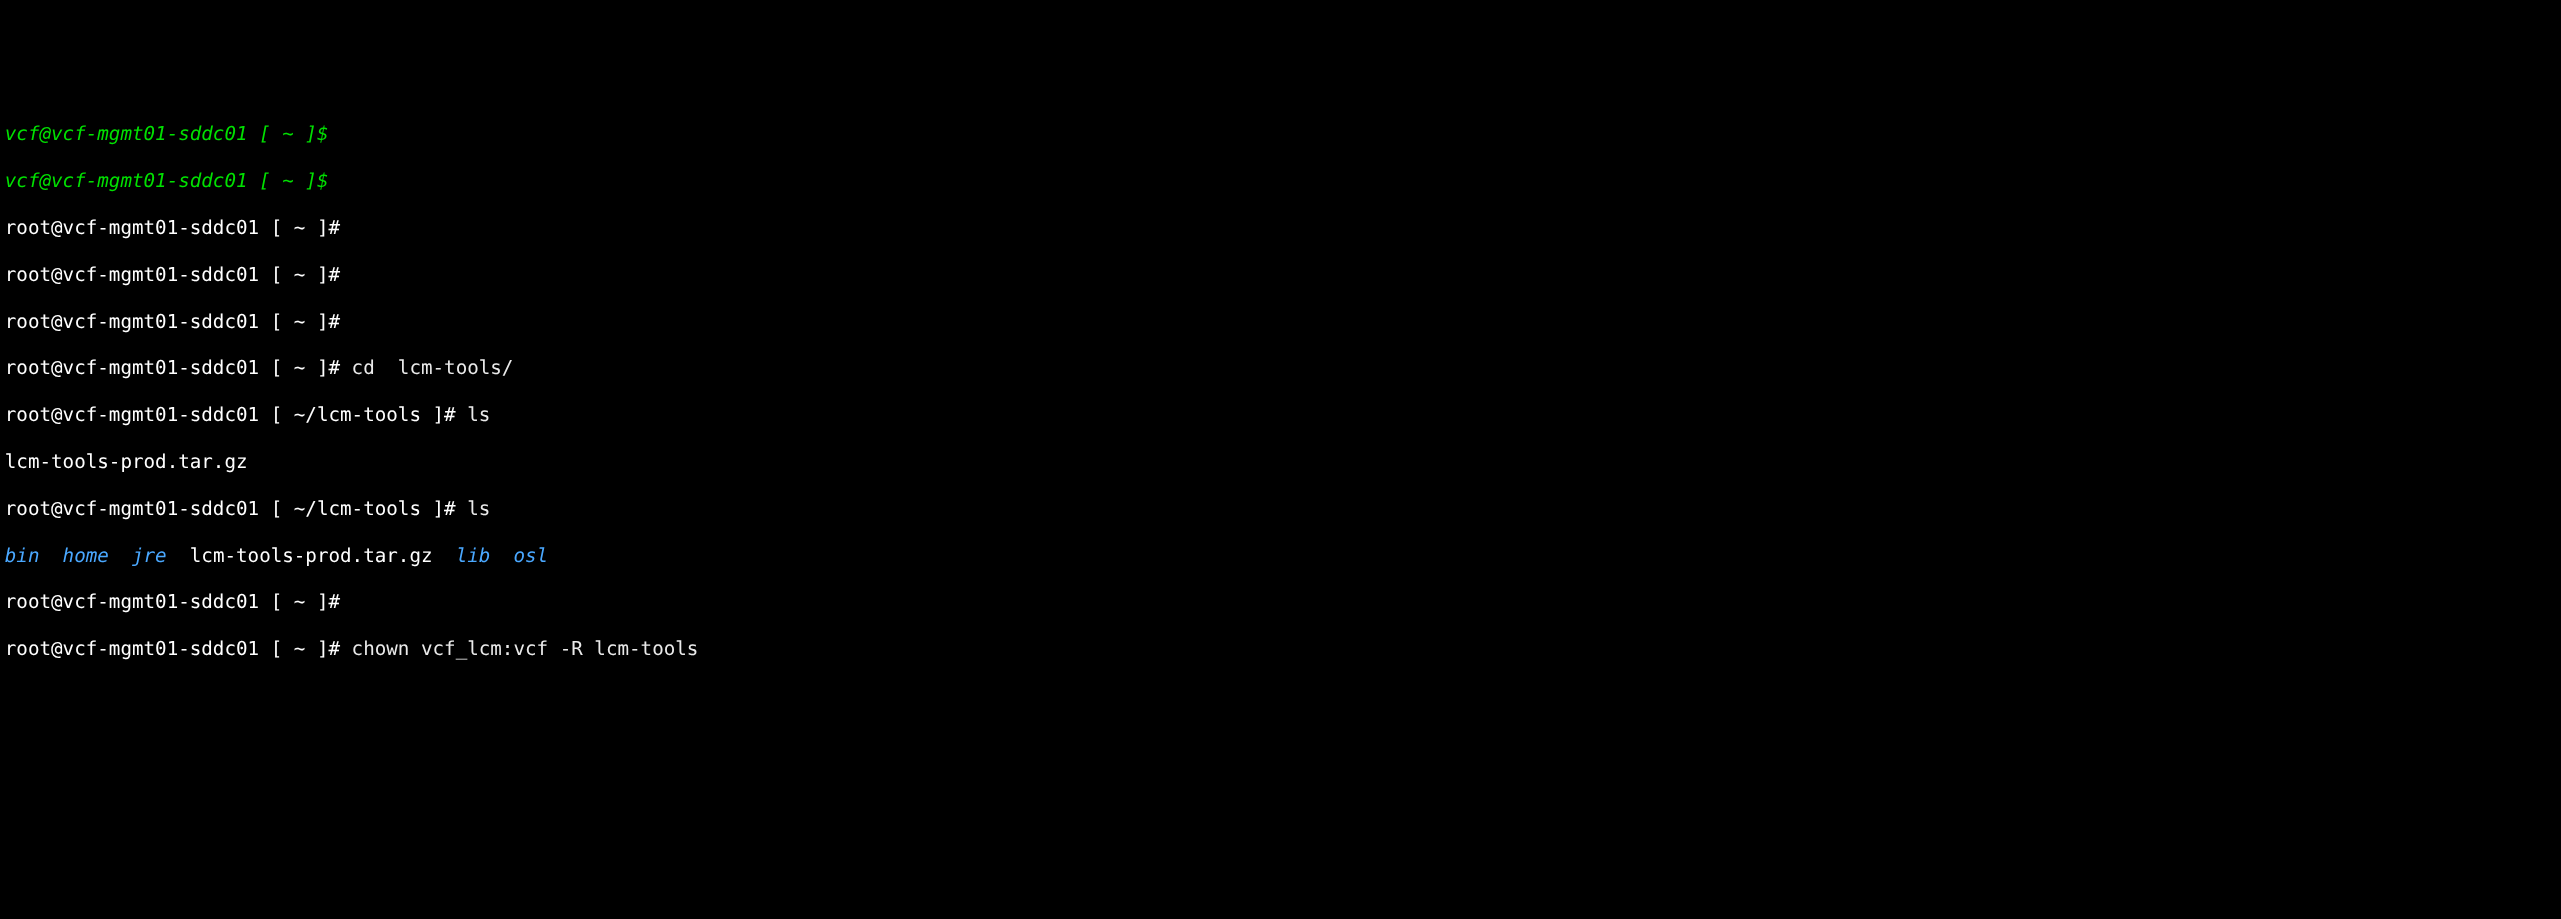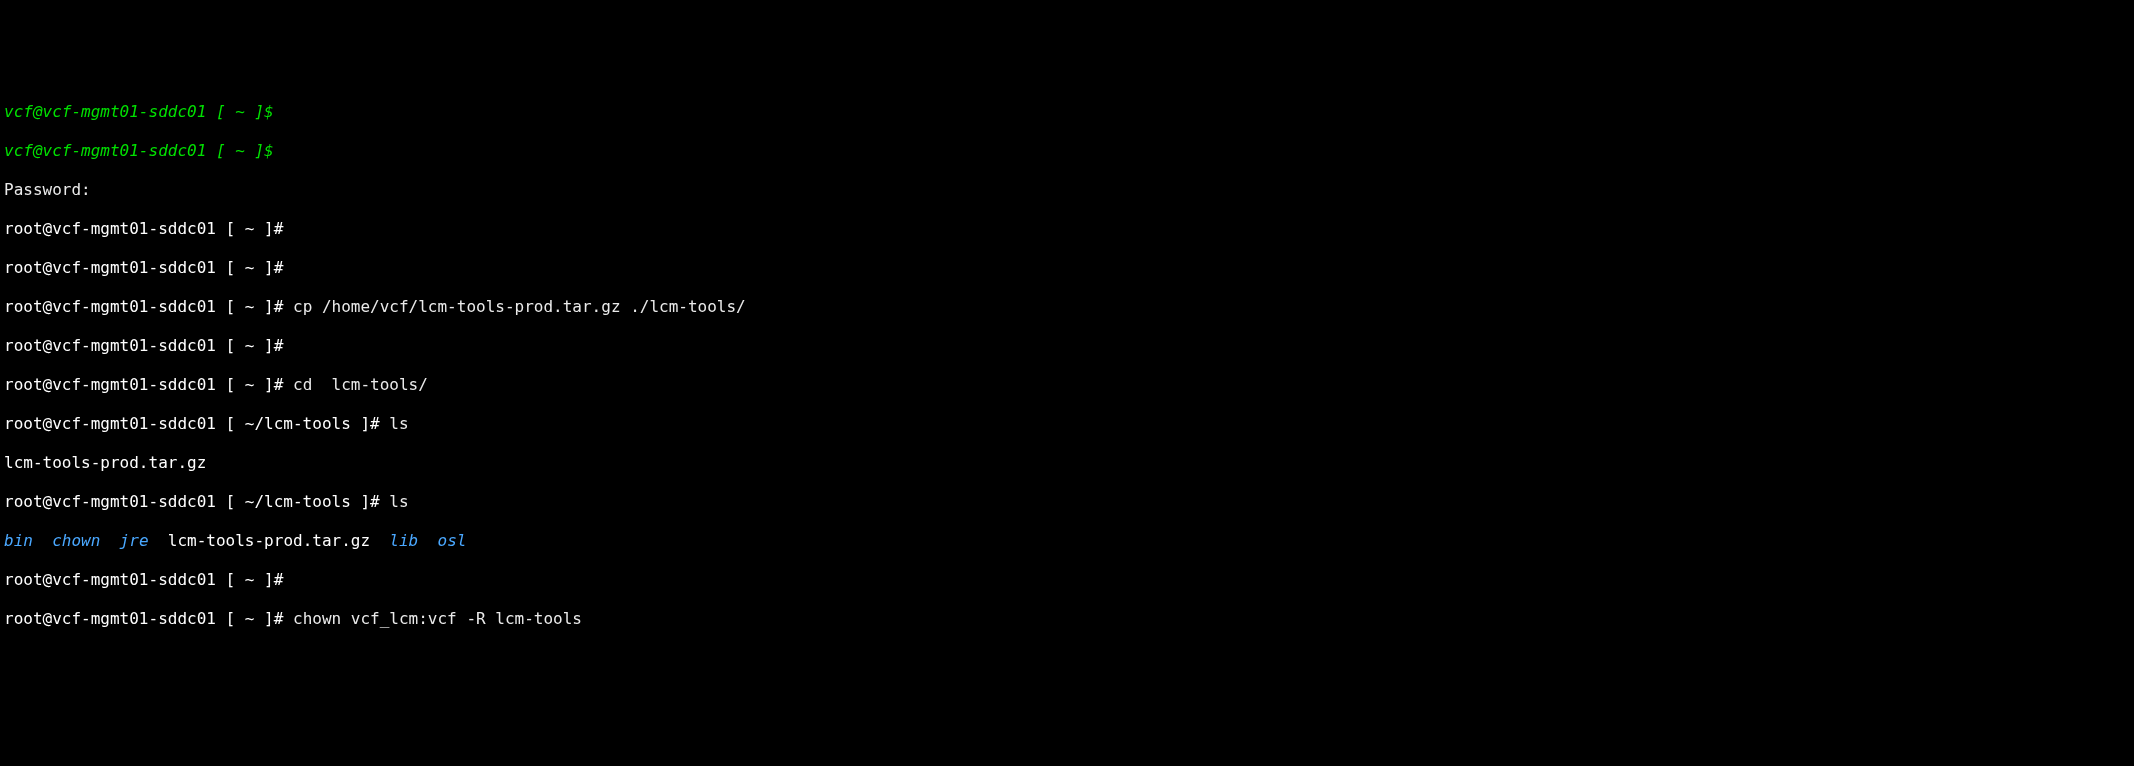--- a/index.html
+++ b/index.html
@@ -18,30 +18,28 @@
     .cyan   { color: #4aa8ff; font-style: italic; }
   </style>
 </head>
 <body>
 
 
 
 <div>
 <div><span class="green">vcf@vcf-mgmt01-sddc01</span><span class="green"> [ ~ ]</span><span class="green">$</span></div>
 <div><span class="green">vcf@vcf-mgmt01-sddc01</span><span class="green"> [ ~ ]</span><span class="green">$</span></div>
-<div class="white">Password:</div>
 <div><span class="red">root@vcf-mgmt01-sddc01</span><span class="red"> [ ~ ]</span><span class="red">#</span></div>
 <div><span class="red">root@vcf-mgmt01-sddc01</span><span class="red"> [ ~ ]</span><span class="red">#</span></div>
-<div><span class="red">root@vcf-mgmt01-sddc01</span><span class="red"> [ ~ ]</span><span class="red">#</span><span class="white"> cp /home/vcf/lcm-tools-prod.tar.gz ./lcm-tools/</span></div>
 <div><span class="red">root@vcf-mgmt01-sddc01</span><span class="red"> [ ~ ]</span><span class="red">#</span></div>
 <div><span class="red">root@vcf-mgmt01-sddc01</span><span class="red"> [ ~ ]</span><span class="red">#</span><span class="white"> cd  lcm-tools/</span></div>
 <div><span class="red">root@vcf-mgmt01-sddc01</span><span class="red"> [ ~/lcm-tools ]</span><span class="red">#</span><span class="white"> ls</span></div>
 <div class="red">lcm-tools-prod.tar.gz</div>
 <div><span class="red">root@vcf-mgmt01-sddc01</span><span class="red"> [ ~/lcm-tools ]</span><span class="red">#</span><span class="white"> ls</span></div>
-<div><span class="cyan">bin</span><span>  </span><span class="cyan">chown</span><span>  </span><span class="cyan">jre</span><span>  </span><span class="red">lcm-tools-prod.tar.gz</span><span>  </span><span class="cyan">lib</span><span>  </span><span class="cyan">osl</span></div>
+<div><span class="cyan">bin</span><span>  </span><span class="cyan">home</span><span>  </span><span class="cyan">jre</span><span>  </span><span class="red">lcm-tools-prod.tar.gz</span><span>  </span><span class="cyan">lib</span><span>  </span><span class="cyan">osl</span></div>
 <div><span class="red">root@vcf-mgmt01-sddc01</span><span class="red"> [ ~ ]</span><span class="red">#</span></div>
 <div><span class="red">root@vcf-mgmt01-sddc01</span><span class="red"> [ ~ ]</span><span class="red">#</span><span class="white"> chown vcf_lcm:vcf -R lcm-tools</span></div>
 
 
 
 
 
 
 
 

